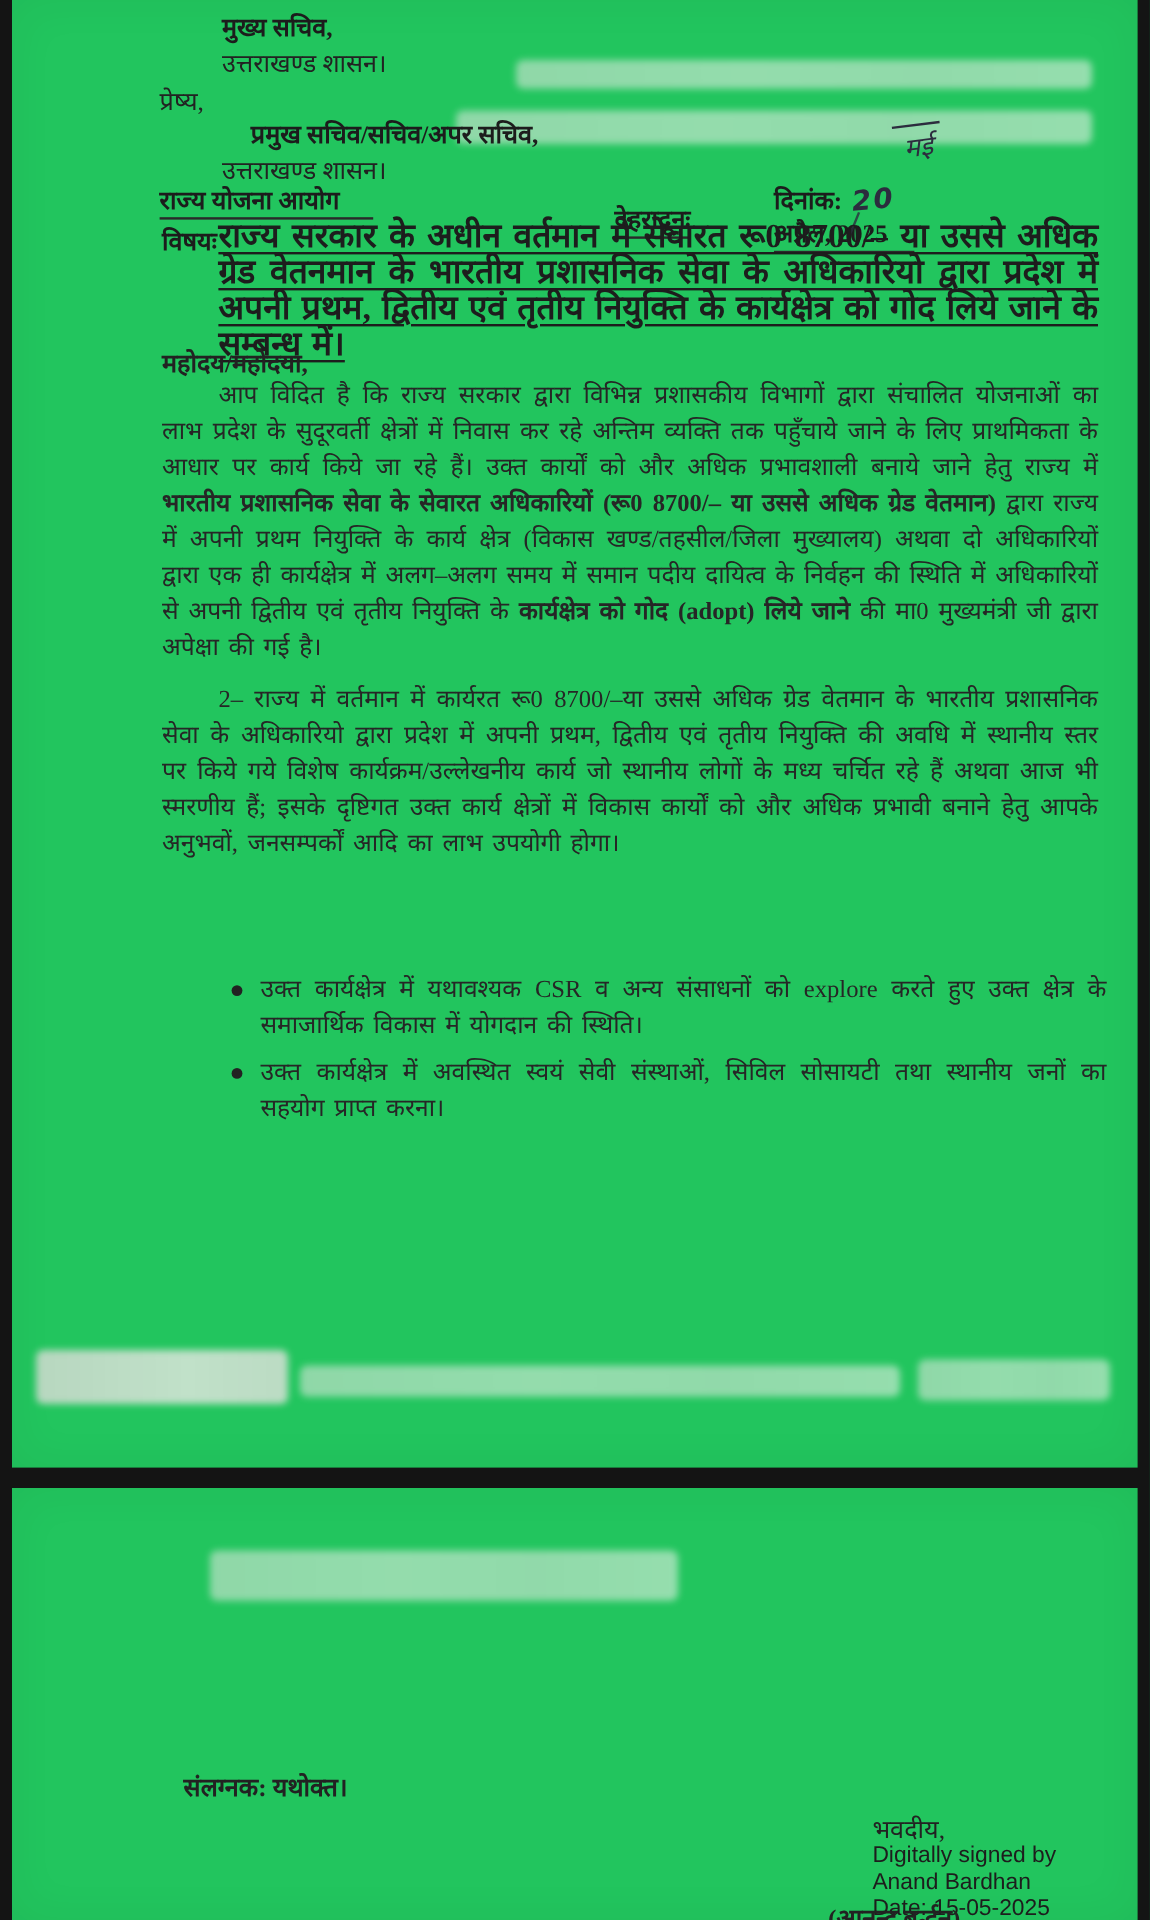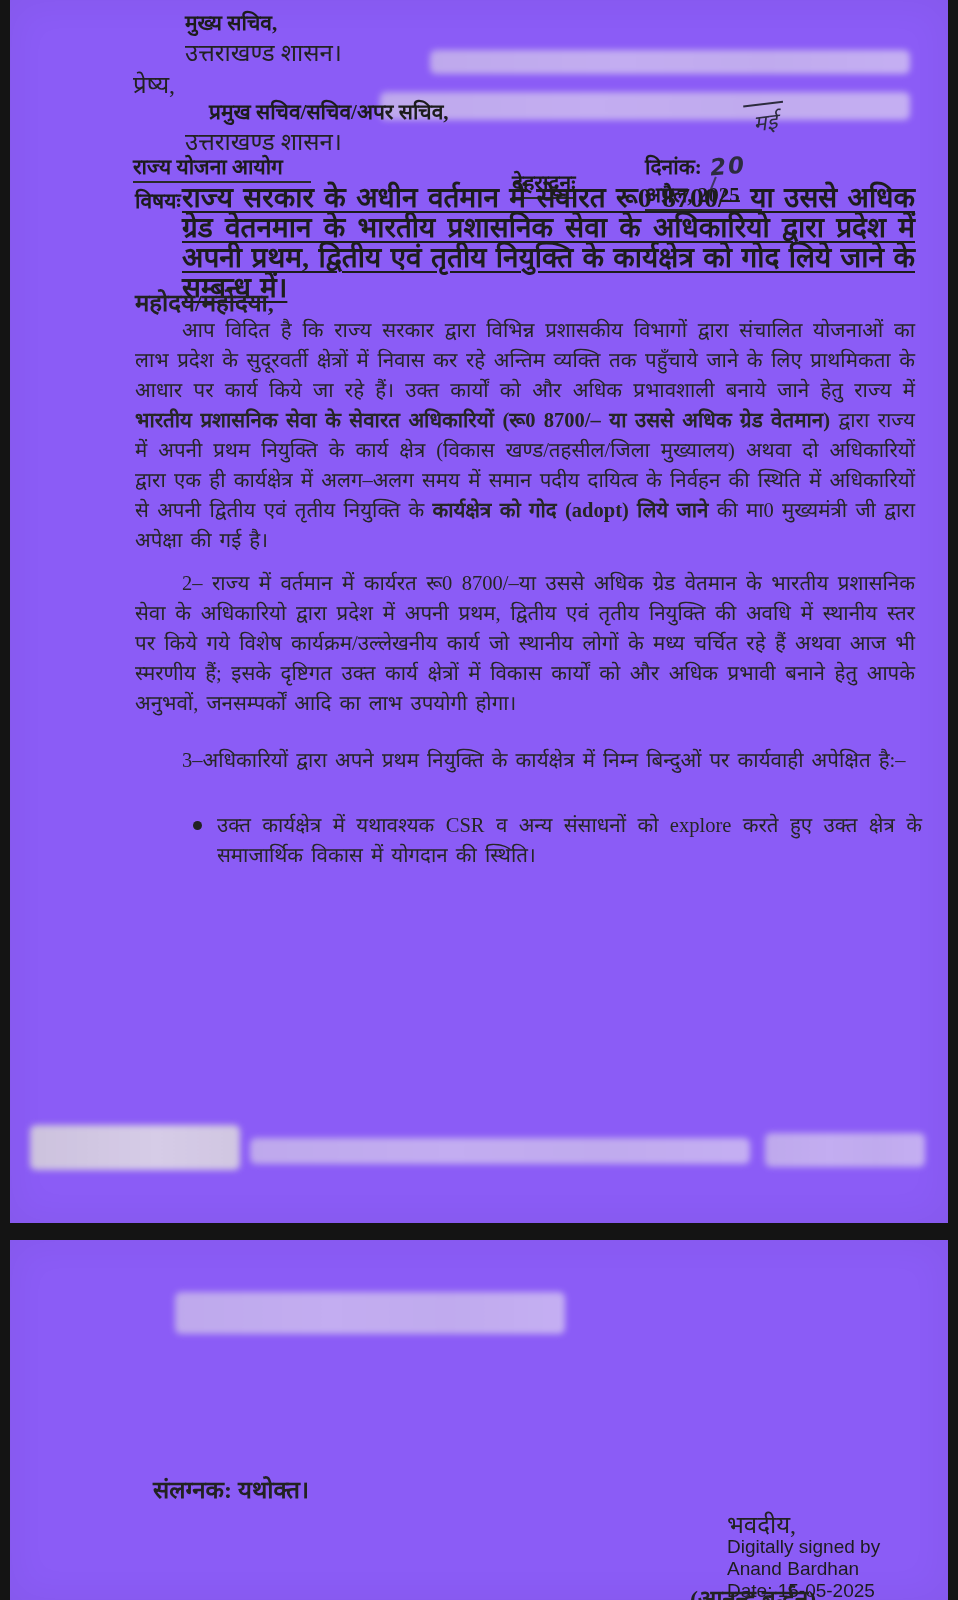--- a/index.html
+++ b/index.html
@@ -3,28 +3,28 @@
 <meta charset="utf-8">
 <style>
   html,body{margin:0;padding:0;background:#101010;}
   .frame{
     position:relative;width:958px;height:1600px;overflow:hidden;
     background:#141414;
     font-family:"Liberation Serif",serif;
     color:#1f1f1f;
   }
   .page{
-    position:absolute;left:10px;width:938px;background:#8b5cf6;
+    position:absolute;left:10px;width:938px;background:#22c55e;
     box-shadow:inset 0 0 40px rgba(0,0,0,0.05);
     overflow:hidden;
   }
   .page1{top:0;height:1223px;}
   .page2{top:1240px;height:360px;}
   .abs{position:absolute;}
-  .hi{font-size:24px;line-height:30px;color:#222;}
+  .hi{font-size:21px;line-height:30px;color:#222;}
   .b{font-weight:bold;}
   .u{border-bottom:2px solid #2a2a2a;padding-bottom:1px;}
   .hdr{font-size:21px;font-weight:bold;color:#1c1c1c;}
   .para{
     text-align:justify;font-size:20.5px;line-height:30px;color:#262626;
     word-spacing:3px;
   }
   .indent{text-indent:47px;}
   .subject{
     font-weight:bold;text-align:justify;font-size:28px;line-height:30px;
@@ -89,24 +89,24 @@
 
     <div class="abs hdr" style="left:125px;top:186px;">विषयः</div>
     <div class="abs subject" style="left:172px;top:183px;width:733px;">राज्य सरकार के अधीन वर्तमान में सेवारत रू0 8700/– या उससे अधिक ग्रेड वेतनमान के भारतीय प्रशासनिक सेवा के अधिकारियो द्वारा प्रदेश में अपनी प्रथम, द्वितीय एवं तृतीय नियुक्ति के कार्यक्षेत्र को गोद लिये जाने के सम्बन्ध में।</div>
 
     <div class="abs hi" style="left:125px;top:288px;font-weight:bold;">महोदय/महोदया,</div>
 
     <div class="abs para indent" style="left:125px;top:315px;width:780px;"><span>आप विदित है कि राज्य सरकार द्वारा विभिन्न प्रशासकीय विभागों द्वारा संचालित योजनाओं का लाभ प्रदेश के सुदूरवर्ती क्षेत्रों में निवास कर रहे अन्तिम व्यक्ति तक पहुँचाये जाने के लिए प्राथमिकता के आधार पर कार्य किये जा रहे हैं। उक्त कार्यों को और अधिक प्रभावशाली बनाये जाने हेतु राज्य में </span><span class="b">भारतीय प्रशासनिक सेवा के सेवारत अधिकारियों (रू0 8700/– या उससे अधिक ग्रेड वेतमान)</span><span> द्वारा राज्य में अपनी प्रथम नियुक्ति के कार्य क्षेत्र (विकास खण्ड/तहसील/जिला मुख्यालय) अथवा दो अधिकारियों द्वारा एक ही कार्यक्षेत्र में अलग–अलग समय में समान पदीय दायित्व के निर्वहन की स्थिति में अधिकारियों से अपनी द्वितीय एवं तृतीय नियुक्ति के </span><span class="b">कार्यक्षेत्र को गोद (adopt) लिये जाने</span><span> की मा0 मुख्यमंत्री जी द्वारा अपेक्षा की गई है।</span></div>
 
     <div class="abs para indent" style="left:125px;top:568px;width:780px;">2– राज्य में वर्तमान में कार्यरत रू0 8700/–या उससे अधिक ग्रेड वेतमान के भारतीय प्रशासनिक सेवा के अधिकारियो द्वारा प्रदेश में अपनी प्रथम, द्वितीय एवं तृतीय नियुक्ति की अवधि में स्थानीय स्तर पर किये गये विशेष कार्यक्रम/उल्लेखनीय कार्य जो स्थानीय लोगों के मध्य चर्चित रहे हैं अथवा आज भी स्मरणीय हैं; इसके दृष्टिगत उक्त कार्य क्षेत्रों में विकास कार्यों को और अधिक प्रभावी बनाने हेतु आपके अनुभवों, जनसम्पर्कों आदि का लाभ उपयोगी होगा।</div>
 
-    <div class="abs para indent" style="left:125px;top:745px;width:780px;">3–अधिकारियों द्वारा अपने प्रथम नियुक्ति के कार्यक्षेत्र में निम्न बिन्दुओं पर कार्यवाही अपेक्षित है:–</div>
 
     <ul class="abs points" style="left:207px;top:810px;width:705px;">
       <li>उक्त कार्यक्षेत्र में यथावश्यक CSR व अन्य संसाधनों को explore करते हुए उक्त क्षेत्र के समाजार्थिक विकास में योगदान की स्थिति।</li>
+      <li>उक्त कार्यक्षेत्र में अवस्थित स्वयं सेवी संस्थाओं, सिविल सोसायटी तथा स्थानीय जनों का सहयोग प्राप्त करना।</li>
     </ul>
 
     <div class="abs smudge dark" style="left:20px;top:1125px;width:210px;height:45px;"></div>
     <div class="abs smudge" style="left:240px;top:1138px;width:500px;height:26px;"></div>
     <div class="abs smudge" style="left:755px;top:1133px;width:160px;height:34px;"></div>
   </div>
 
   <div class="page page2">
 
     <div class="abs smudge" style="left:165px;top:52px;width:390px;height:42px;"></div>

